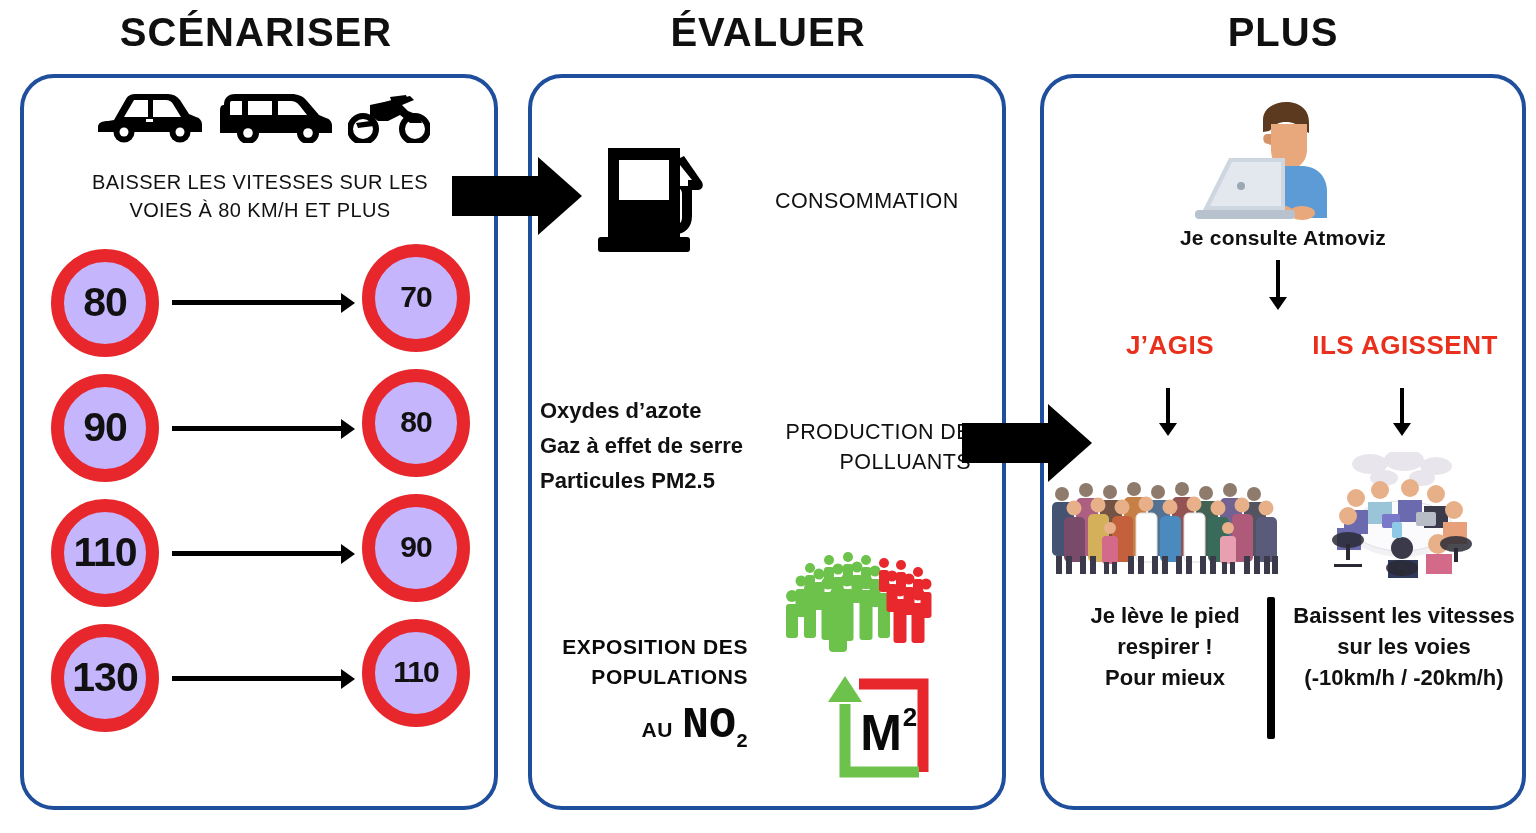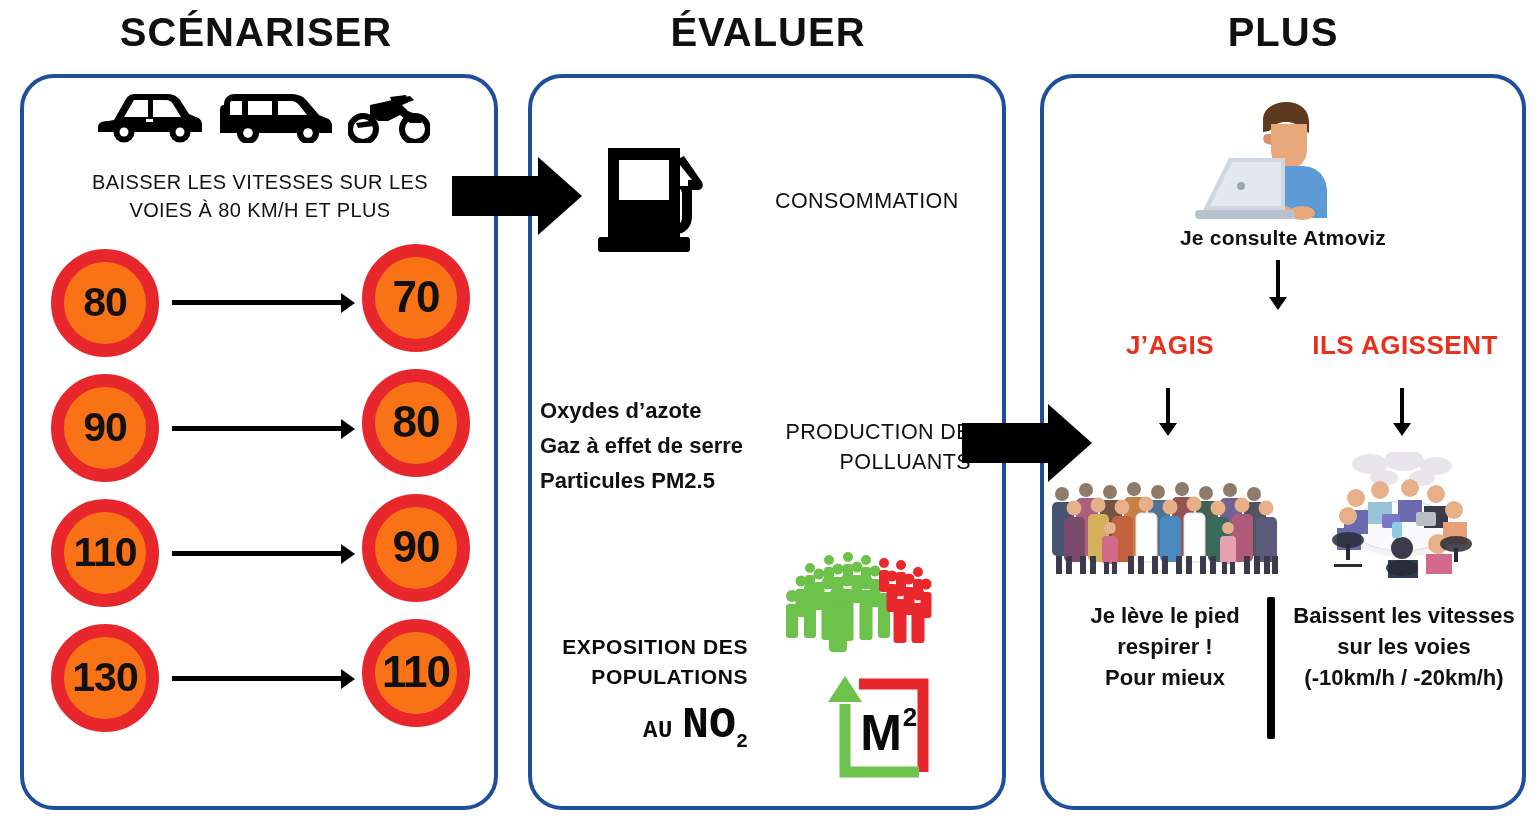--- a/index.html
+++ b/index.html
@@ -17,39 +17,39 @@
   .big-arrow .head{position:absolute;width:0;height:0;border-top:39px solid transparent;
        border-bottom:39px solid transparent;border-left:44px solid #000;}
 
   
   .vehicles{position:absolute;display:flex;align-items:flex-end;gap:14px;}
 
   .headline{position:absolute;text-align:center;font-size:20px;line-height:1.42;
        letter-spacing:.4px;color:#111;}
 
   
-  .sign{position:absolute;border-radius:50%;background:#f97316;
+  .sign{position:absolute;border-radius:50%;background:#c4b5fd;
        border:13px solid #E8272D;box-sizing:border-box;
        display:flex;align-items:center;justify-content:center;}
   .sign span{font-weight:bold;font-size:41px;letter-spacing:-1px;color:#111;
        transform:translateY(-1px);}
-  .sign.small span{font-size:44px;}
+  .sign.small span{font-size:30px;}
 
   .thin-arrow{position:absolute;height:5px;background:#000;}
   .thin-arrow::after{content:"";position:absolute;right:-13px;top:-7.5px;width:0;height:0;
        border-top:10px solid transparent;border-bottom:10px solid transparent;border-left:14px solid #000;}
 
   
   .lbl-light{position:absolute;font-size:21.5px;letter-spacing:.4px;line-height:1.4;color:#111;}
   .lbl-bold{position:absolute;font-size:22px;font-weight:bold;line-height:1.58;color:#111;}
 
   .no2-block{position:absolute;text-align:right;font-weight:bold;font-size:21px;
        letter-spacing:.6px;line-height:1.45;color:#0a0a0a;}
   .no2-line3{display:flex;align-items:baseline;justify-content:flex-end;gap:9px;}
-  .no2-au{font-size:24px;font-family:Liberation Mono, monospace;}
+  .no2-au{font-size:21px;}
   .no2-big{font-size:45px;letter-spacing:0px;font-family:Liberation Mono, monospace;font-weight:bold;}
   .no2-sub{font-size:20px;vertical-align:sub;}
 
   
   .agir-label{position:absolute;font-weight:bold;font-size:26px;color:#E8301C;
        letter-spacing:.5px;white-space:nowrap;}
   .down-arrow{position:absolute;width:4px;background:#000;}
   .down-arrow::after{content:"";position:absolute;left:-7.5px;bottom:-12px;width:0;height:0;
        border-left:9.5px solid transparent;border-right:9.5px solid transparent;border-top:13px solid #000;}
   .caption{position:absolute;text-align:center;font-weight:bold;font-size:22px;

